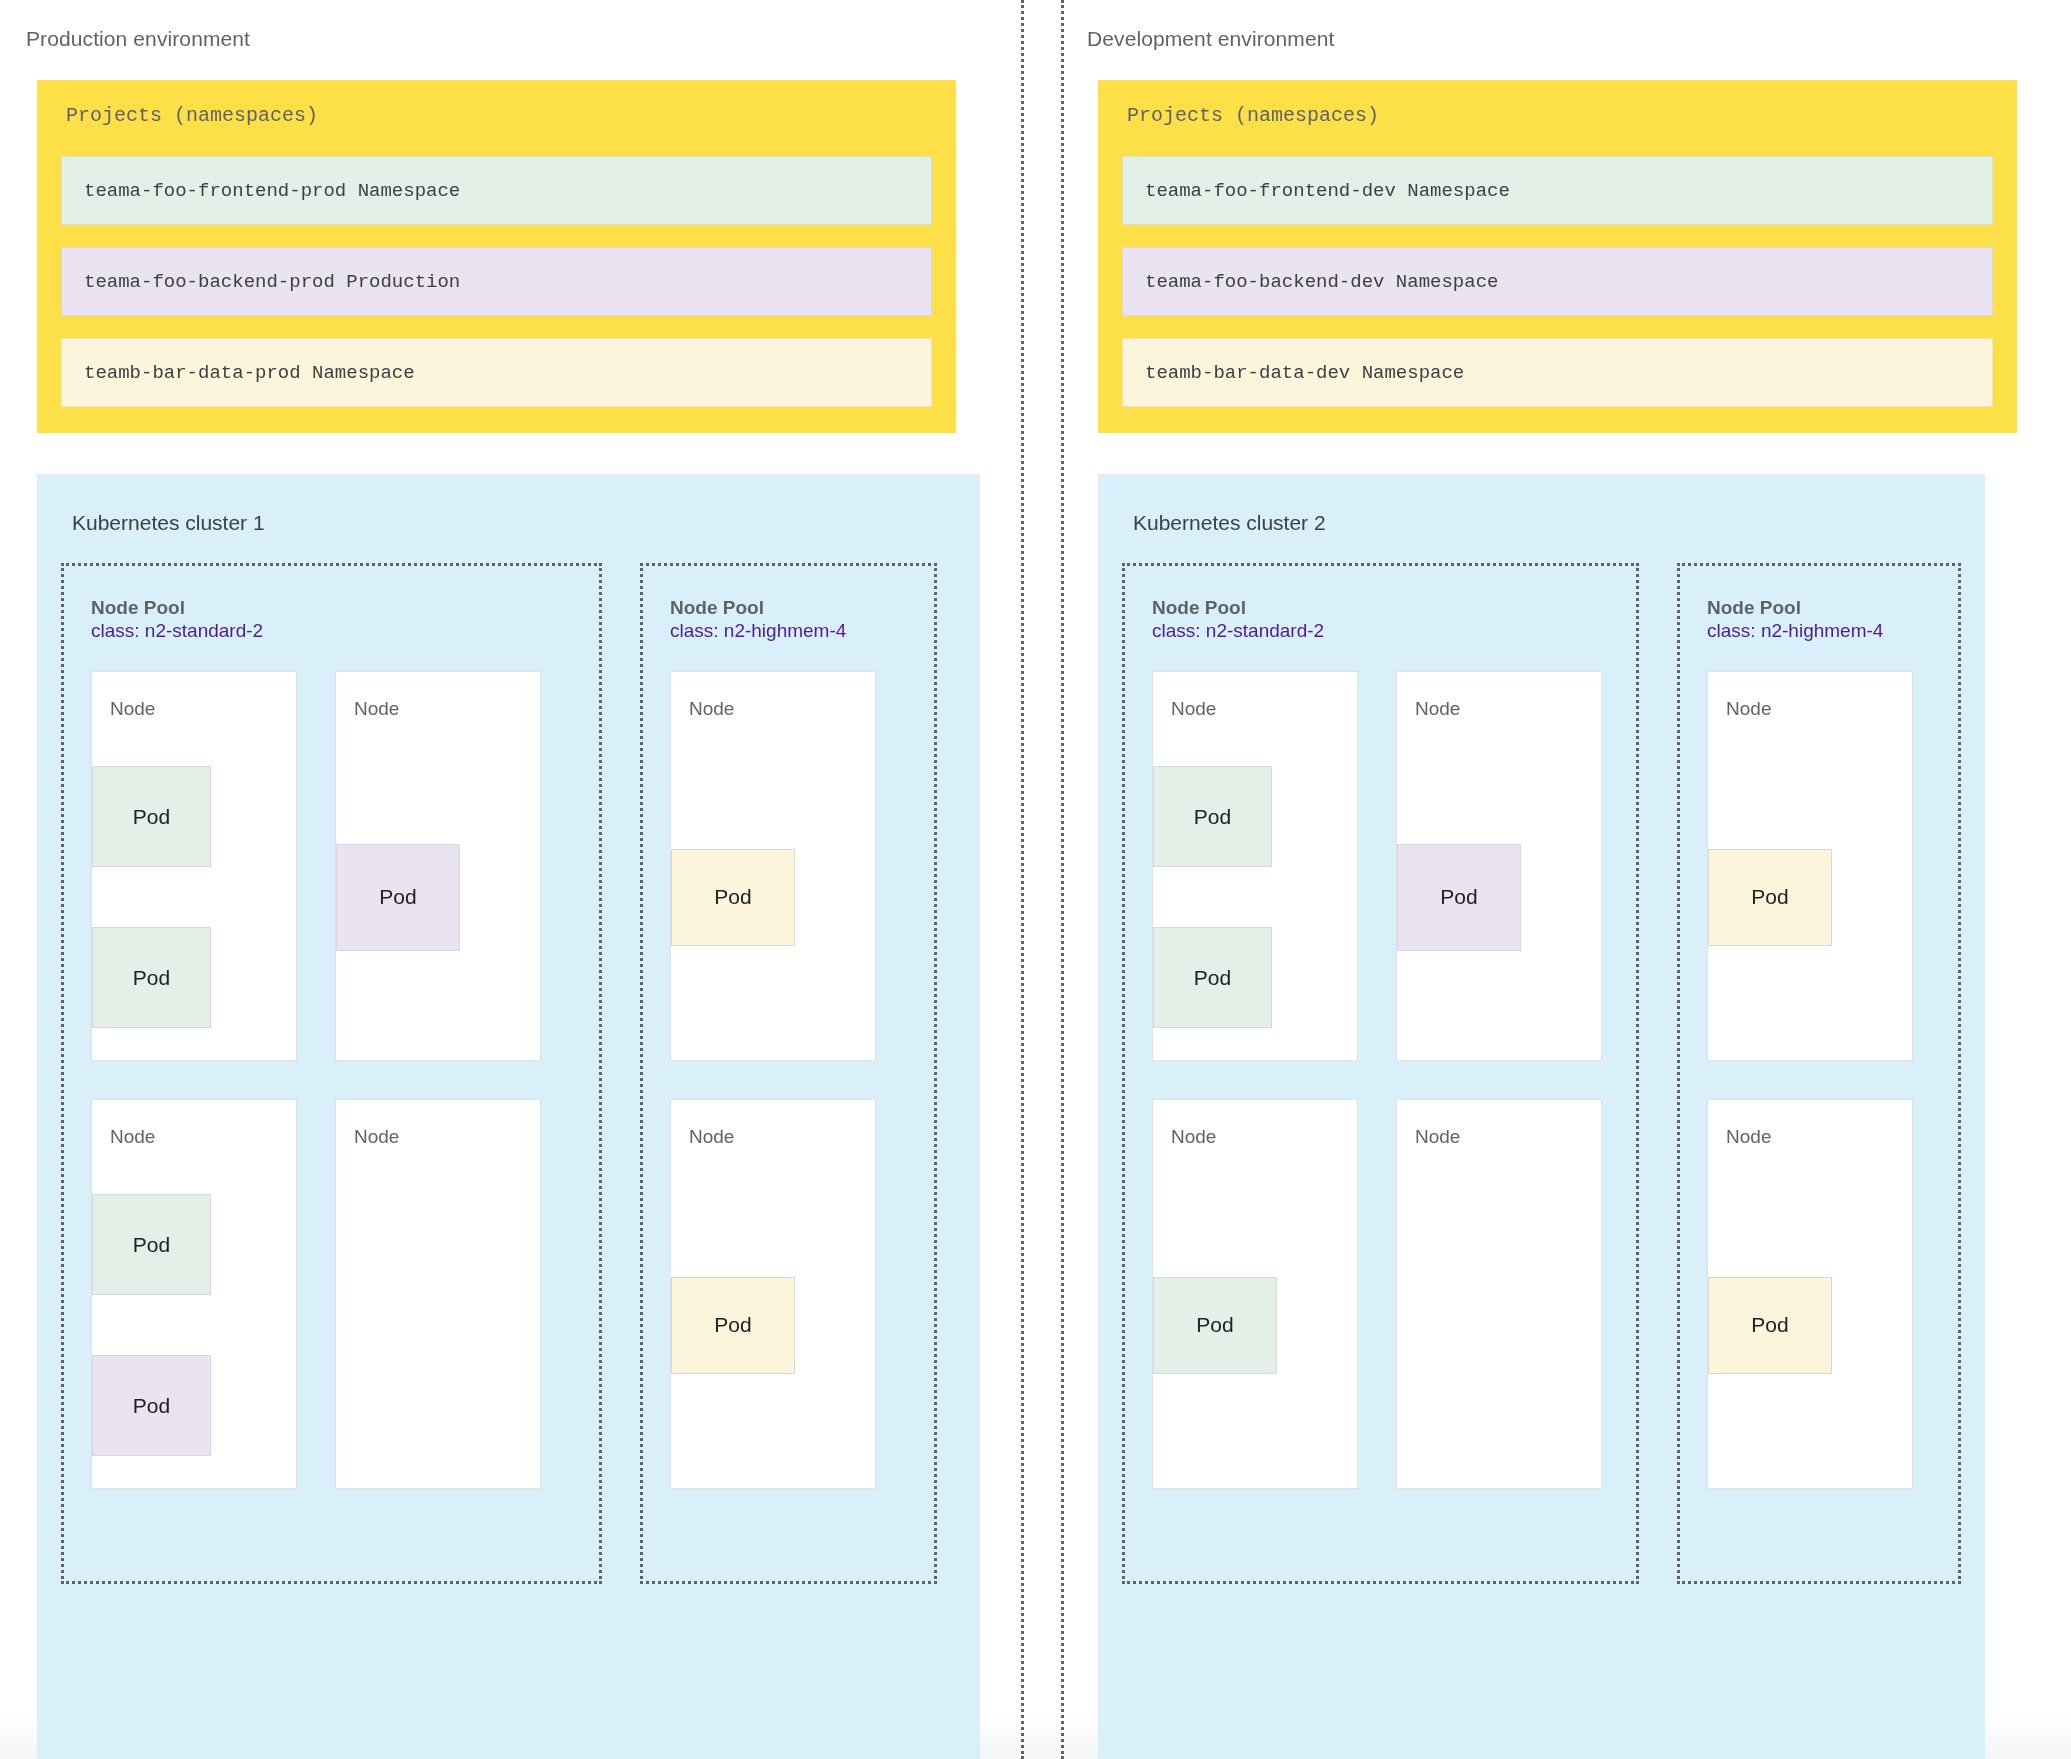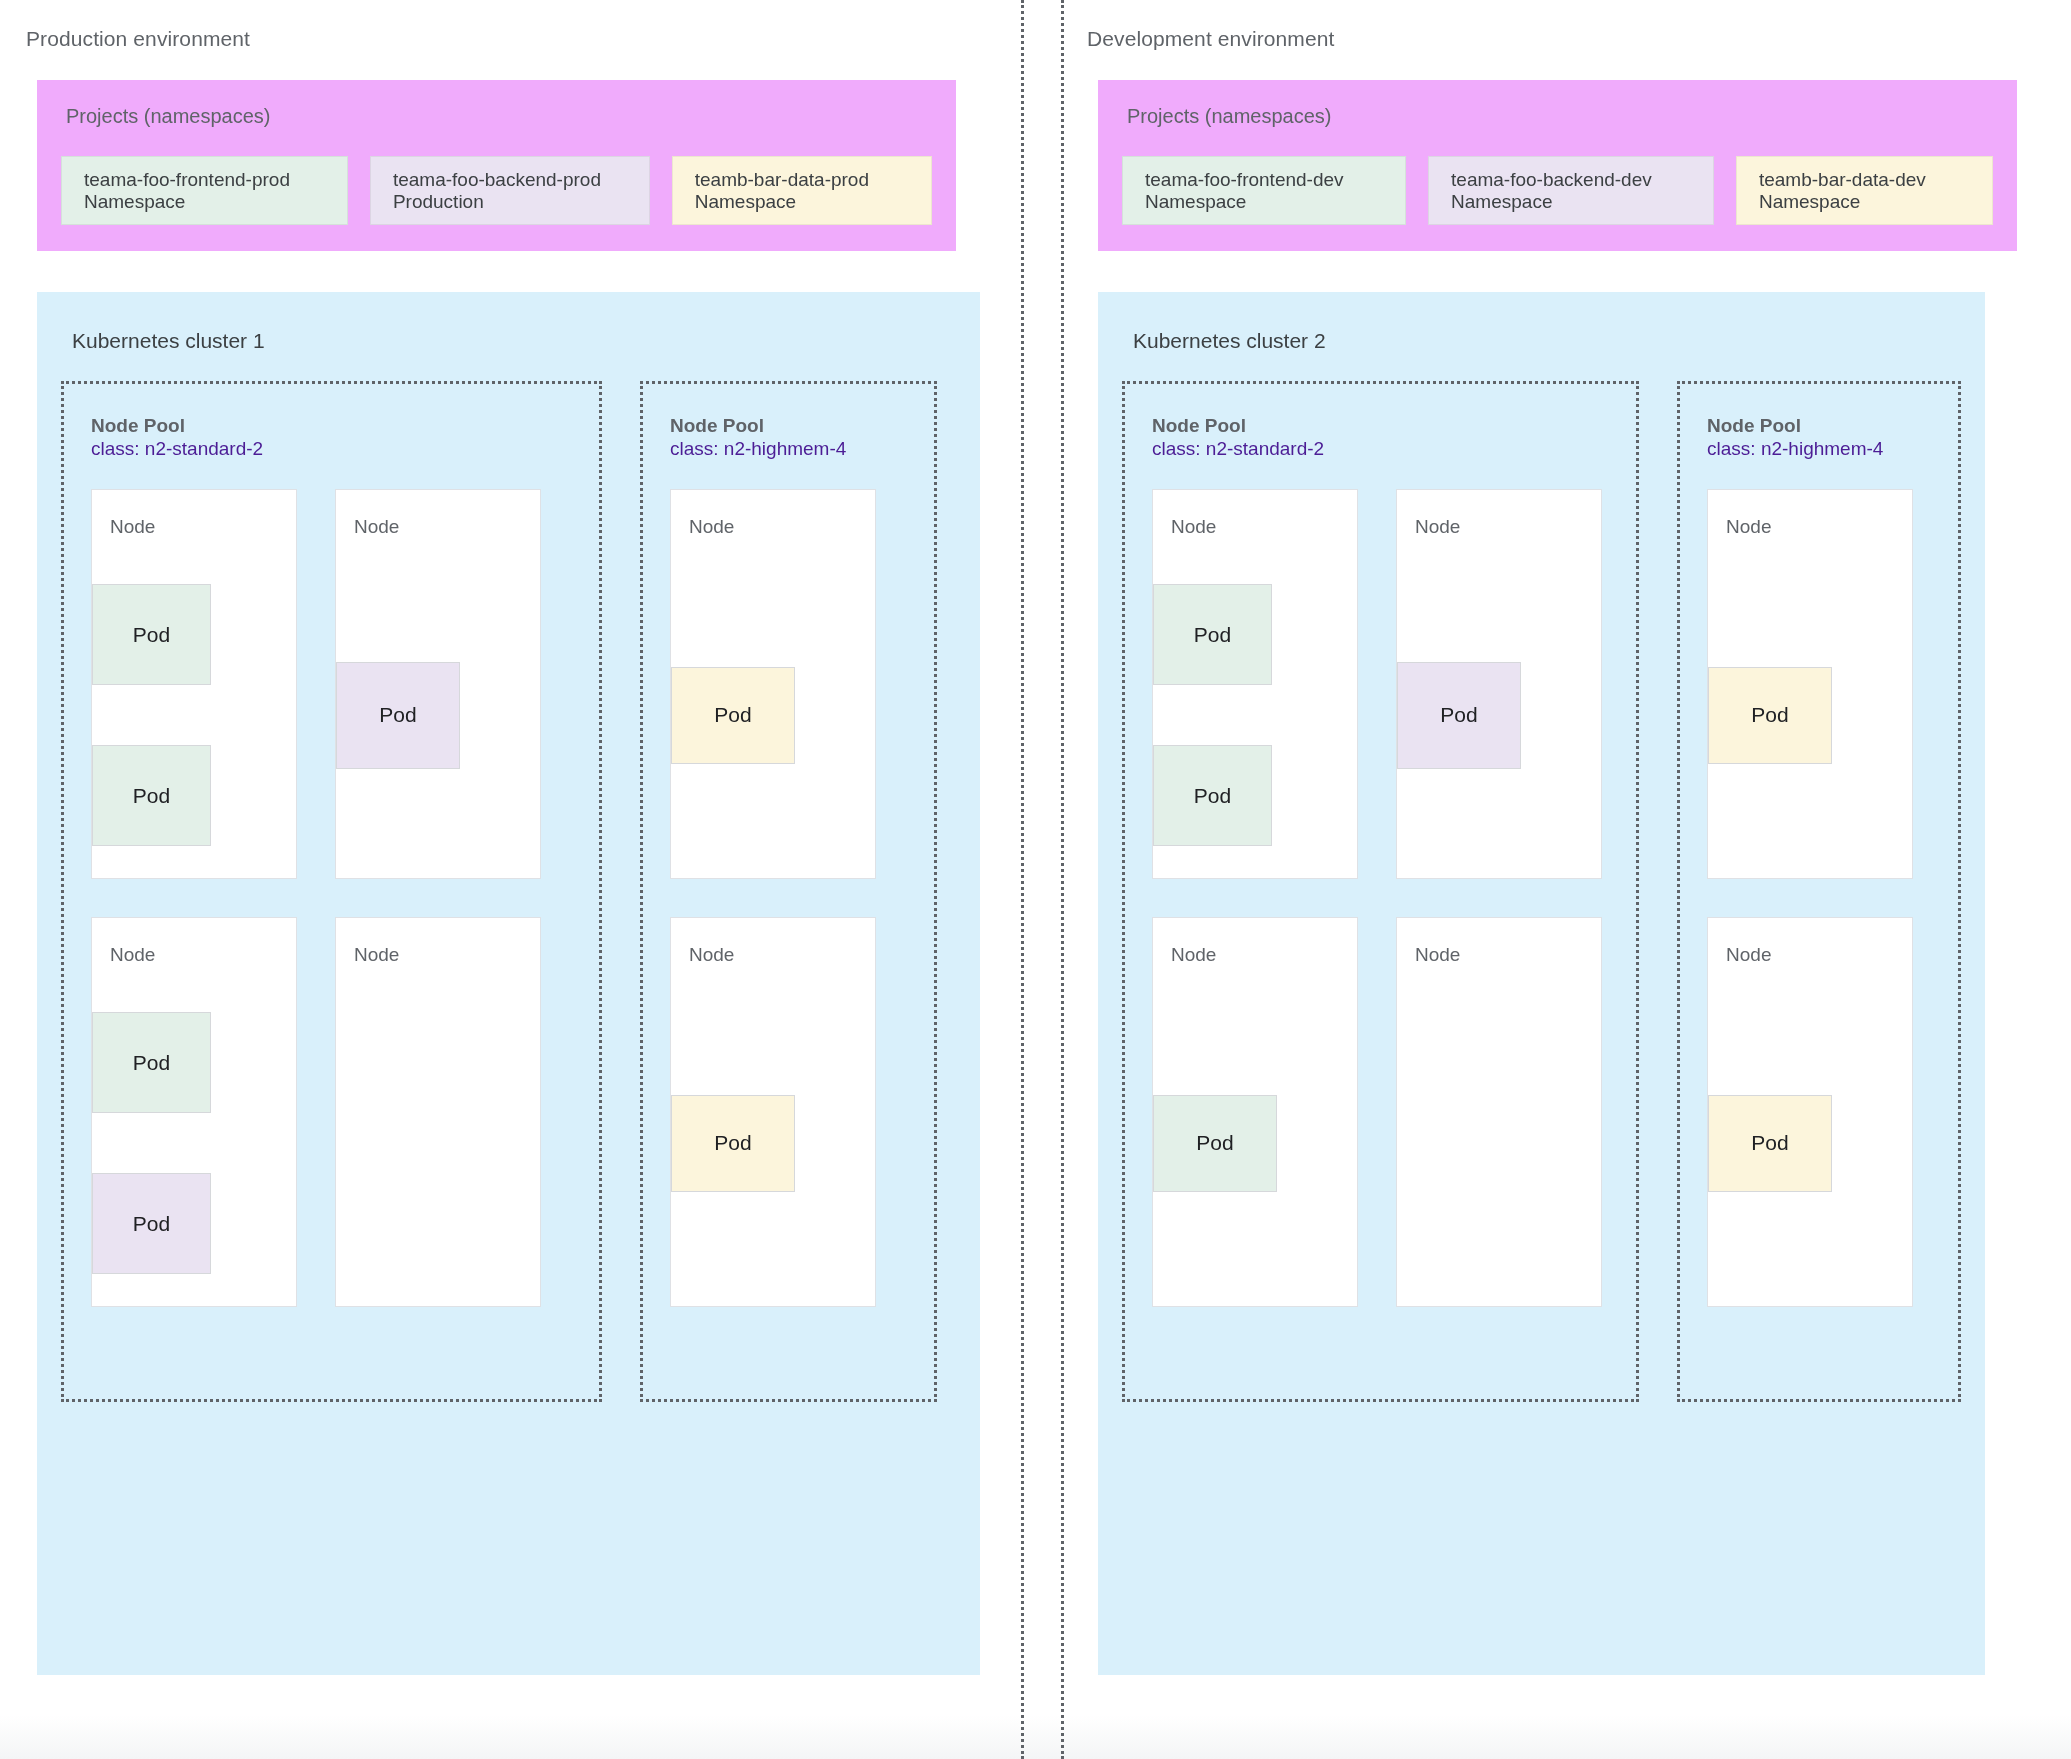--- a/index.html
+++ b/index.html
@@ -48,34 +48,35 @@
   .env-title {
     color: #5f6368;
     font-size: 21px;
     line-height: 21px;
     margin: 28px 0 0 26px;
     letter-spacing: 0.1px;
   }
 
   
   .projects-panel {
-    background: #f0abfc;
+    background: #fde047;
     margin: 31px 65px 0 37px;
     padding: 26px 24px 26px 24px;
     box-sizing: border-box;
+    font-family: Liberation Mono, monospace;
   }
   .dev .projects-panel { margin-left: 37px; margin-right: 55px; }
 
   .projects-title {
     color: #5f6368;
     font-size: 20px;
     line-height: 20px;
     margin: 0 0 30px 5px;
   }
-  .ns-list { display: flex; flex-direction: row; gap: 22px; }
+  .ns-list { display: flex; flex-direction: column; gap: 22px; }
   .namespace {
     height: 69px;
     display: flex;
     align-items: center;
     padding-left: 22px;
     box-sizing: border-box;
     border: 1px solid rgba(0,0,0,0.06);
     color: #3c4043;
     font-size: 19px;
   }

